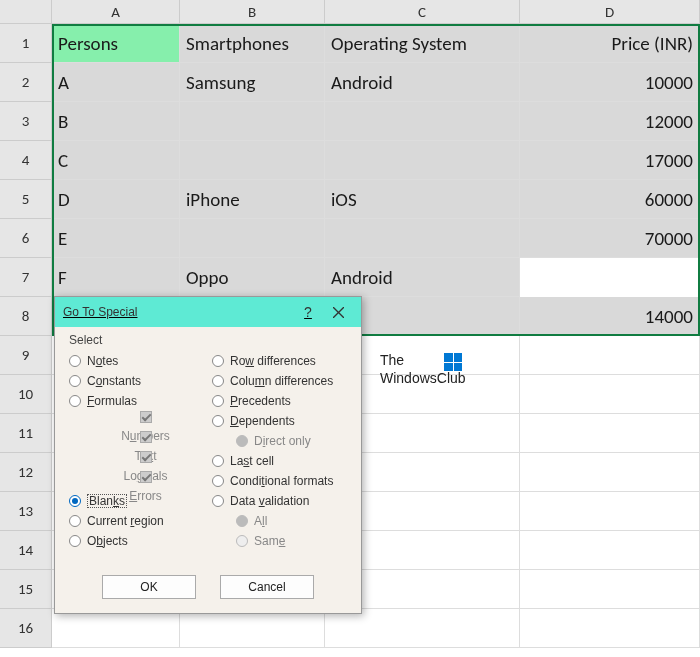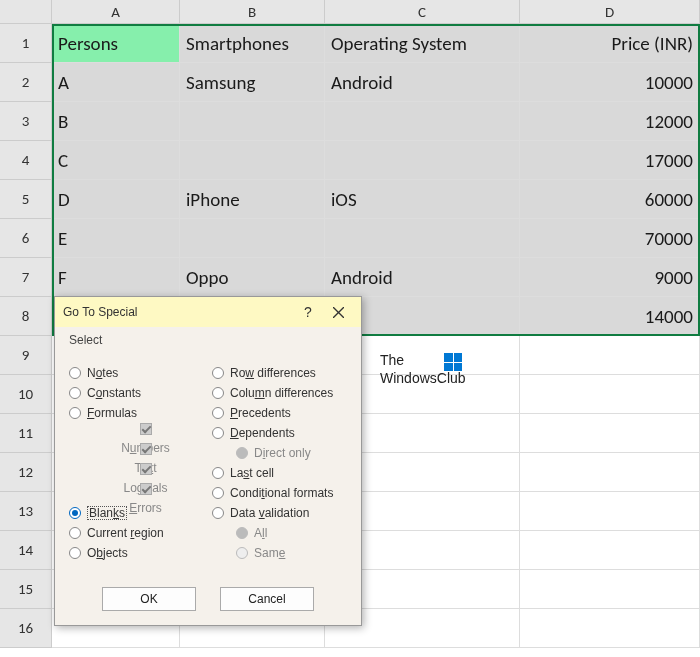--- a/index.html
+++ b/index.html
@@ -91,41 +91,42 @@
       box-shadow: 2px 2px 8px rgba(0,0,0,0.3);
       font-family: "Segoe UI", Arial, sans-serif;
       font-size: 12px;
       z-index: 20;
     }
     .dlg-title {
       display: flex;
       align-items: center;
       height: 30px;
       padding: 0 8px;
-      background: #fef9c3;
+      background: #5eead4;
+      text-decoration: underline;
     }
     .dlg-title-text { flex: 1; font-size: 12px; color: #333; }
     .dlg-help, .dlg-close {
       width: 30px;
       height: 26px;
       display: flex;
       align-items: center;
       justify-content: center;
       font-size: 14px;
       color: #333;
       cursor: pointer;
     }
     .dlg-close svg { width: 11px; height: 11px; }
     .dlg-body {
       padding: 6px 14px 10px 14px;
     }
     .dlg-section-label {
       font-size: 12px;
       color: #444;
-      margin-bottom: 16px;
+      margin-bottom: 4px;
     }
     .dlg-cols {
       display: flex;
       gap: 8px;
       justify-content: center;
     }
     .dlg-col { flex: 1 1 0; }
     .opt {
       display: flex;
       align-items: center;
@@ -287,21 +288,20 @@
     <div class="cell cA selected">E</div>
     <div class="cell cB selected"></div>
     <div class="cell cC selected"></div>
     <div class="cell cD selected">70000</div>
   </div>
   <div class="row">
     <div class="row-h">7</div>
     <div class="cell cA selected">F</div>
     <div class="cell cB selected">Oppo</div>
     <div class="cell cC selected">Android</div>
-    <div class="cell cD selected">9000</div>
   </div>
   <div class="row">
     <div class="row-h">8</div>
     <div class="cell cA selected"></div>
     <div class="cell cB selected"></div>
     <div class="cell cC selected"></div>
     <div class="cell cD selected">14000</div>
   </div>
 
   <div class="row">

